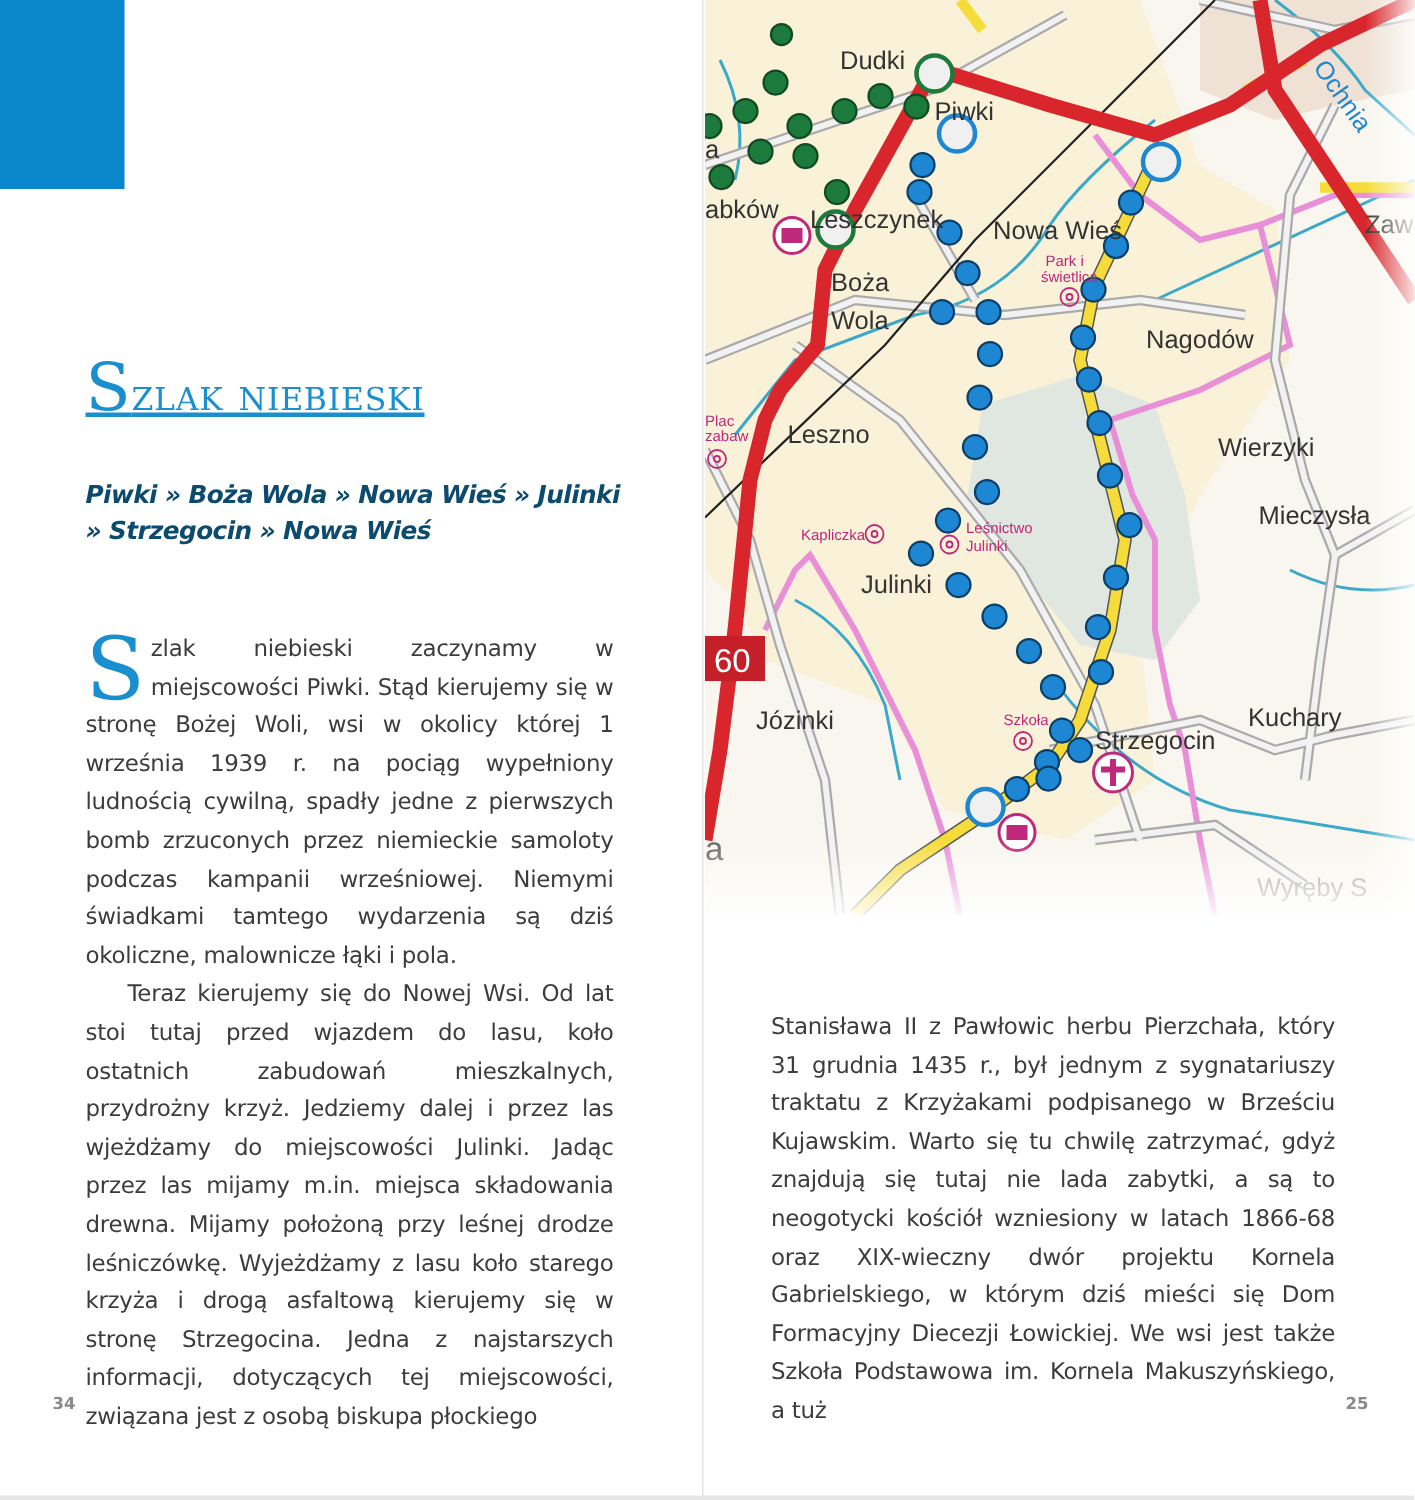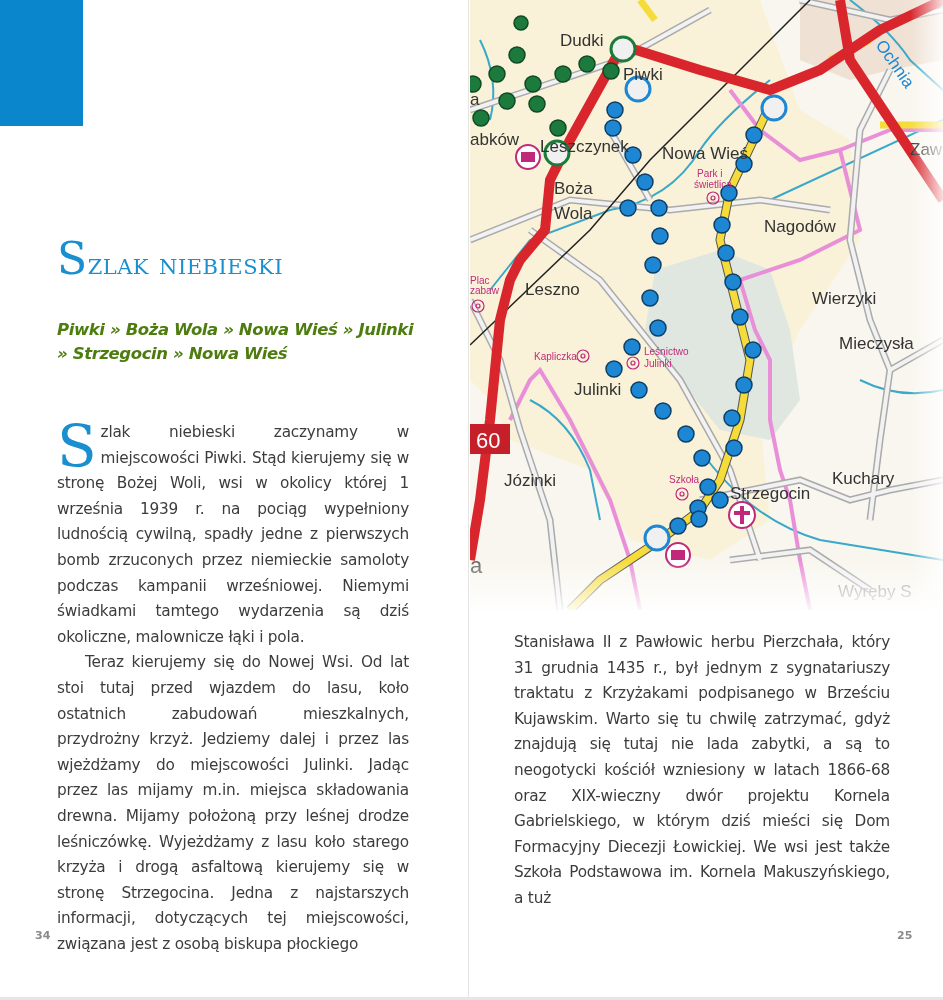--- a/index.html
+++ b/index.html
@@ -3,28 +3,28 @@
 <meta charset="utf-8">
 <style>
   html, body { margin: 0; padding: 0; }
   body { width: 943px; height: 1000px; position: relative; background: #ffffff; overflow: hidden;
          font-family: "DejaVu Sans", sans-serif; color: #3a3a3a; }
   .page { position: absolute; top: 0; height: 1000px; background: #fff; }
   .page-left { left: 0; width: 468px; border-right: 1px solid #e4e4e4; }
   .page-right { left: 470px; width: 473px; }
   .blue-tab { position: absolute; left: 0; top: 0; width: 83px; height: 126px; background: #0a86cc; }
   .title { position: absolute; left: 57px; top: 233px; font-family: "DejaVu Serif", serif; color: #1a8fcf;
-           font-size: 30px; letter-spacing: 0.5px; white-space: nowrap; font-variant: small-caps; }
+           font-size: 30px; letter-spacing: 0.5px; white-space: nowrap; font-variant: small-caps; text-decoration: underline; }
   .title .cap { font-size: 44px; }
   .route { position: absolute; left: 57px; top: 318px; width: 370px; font-style: italic; font-weight: bold;
-           font-size: 16.5px; line-height: 24px; color: #4d7c0f; letter-spacing: -0.4px; }
+           font-size: 16.5px; line-height: 24px; color: #0c4a6e; letter-spacing: -0.4px; }
   .body-text { position: absolute; font-size: 15.3px; line-height: 25.6px; color: #3c3c3c; text-align: justify;
                letter-spacing: -0.2px; }
   .left-text { left: 57px; top: 420px; width: 352px; }
-  .right-text { left: 44px; top: 630px; width: 376px; }
+  .right-text { left: 44px; top: 672px; width: 376px; }
   .body-text p { margin: 0; }
   .body-text p.indent { text-indent: 28px; }
   .dropcap { float: left; font-family: "DejaVu Serif", serif; color: #1a8fcf; font-size: 58px; line-height: 48px;
              margin: 2px 4px 0 0; }
   .page-num { position: absolute; top: 929px; font-size: 11px; font-weight: bold; color: #8a8a8a; }
   .num-left { left: 35px; }
   .num-right { left: 427px; }
   .map { position: absolute; left: 0; top: 0; width: 473px; height: 610px; overflow: hidden; }
   .map svg { display: block; }
   .map-label { font-family: "Liberation Sans", sans-serif; fill: #333; font-size: 17px; }

